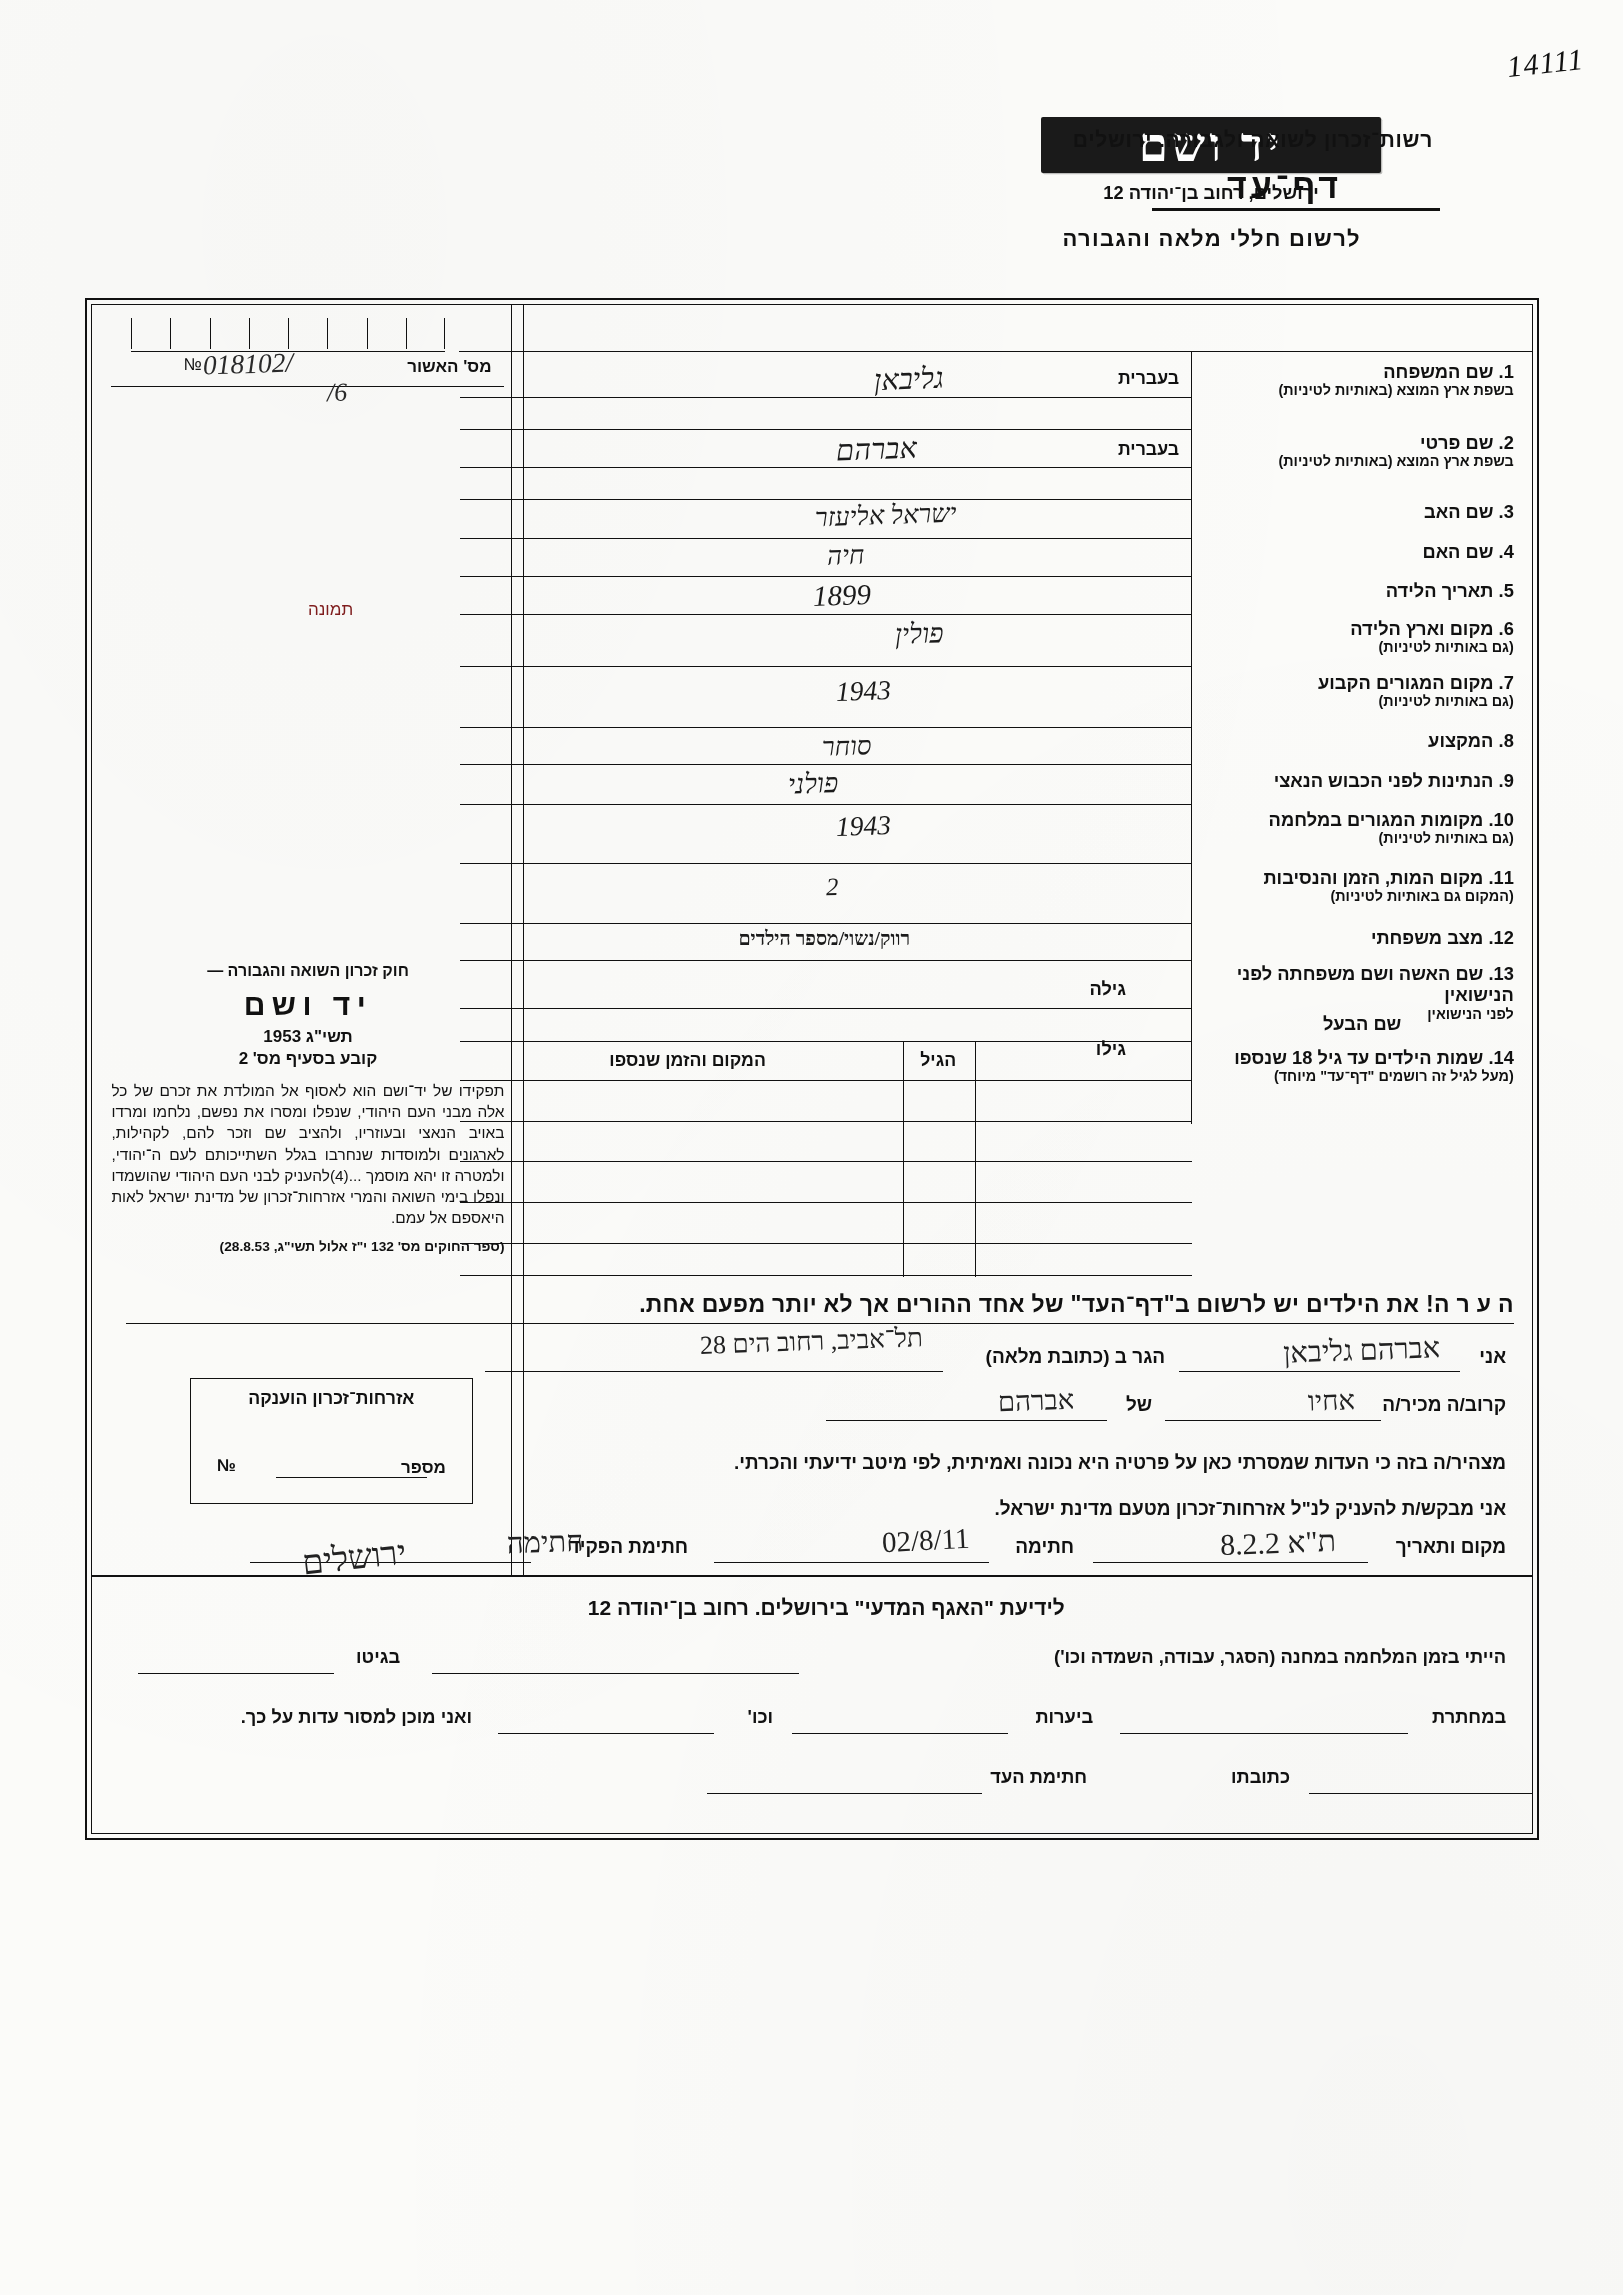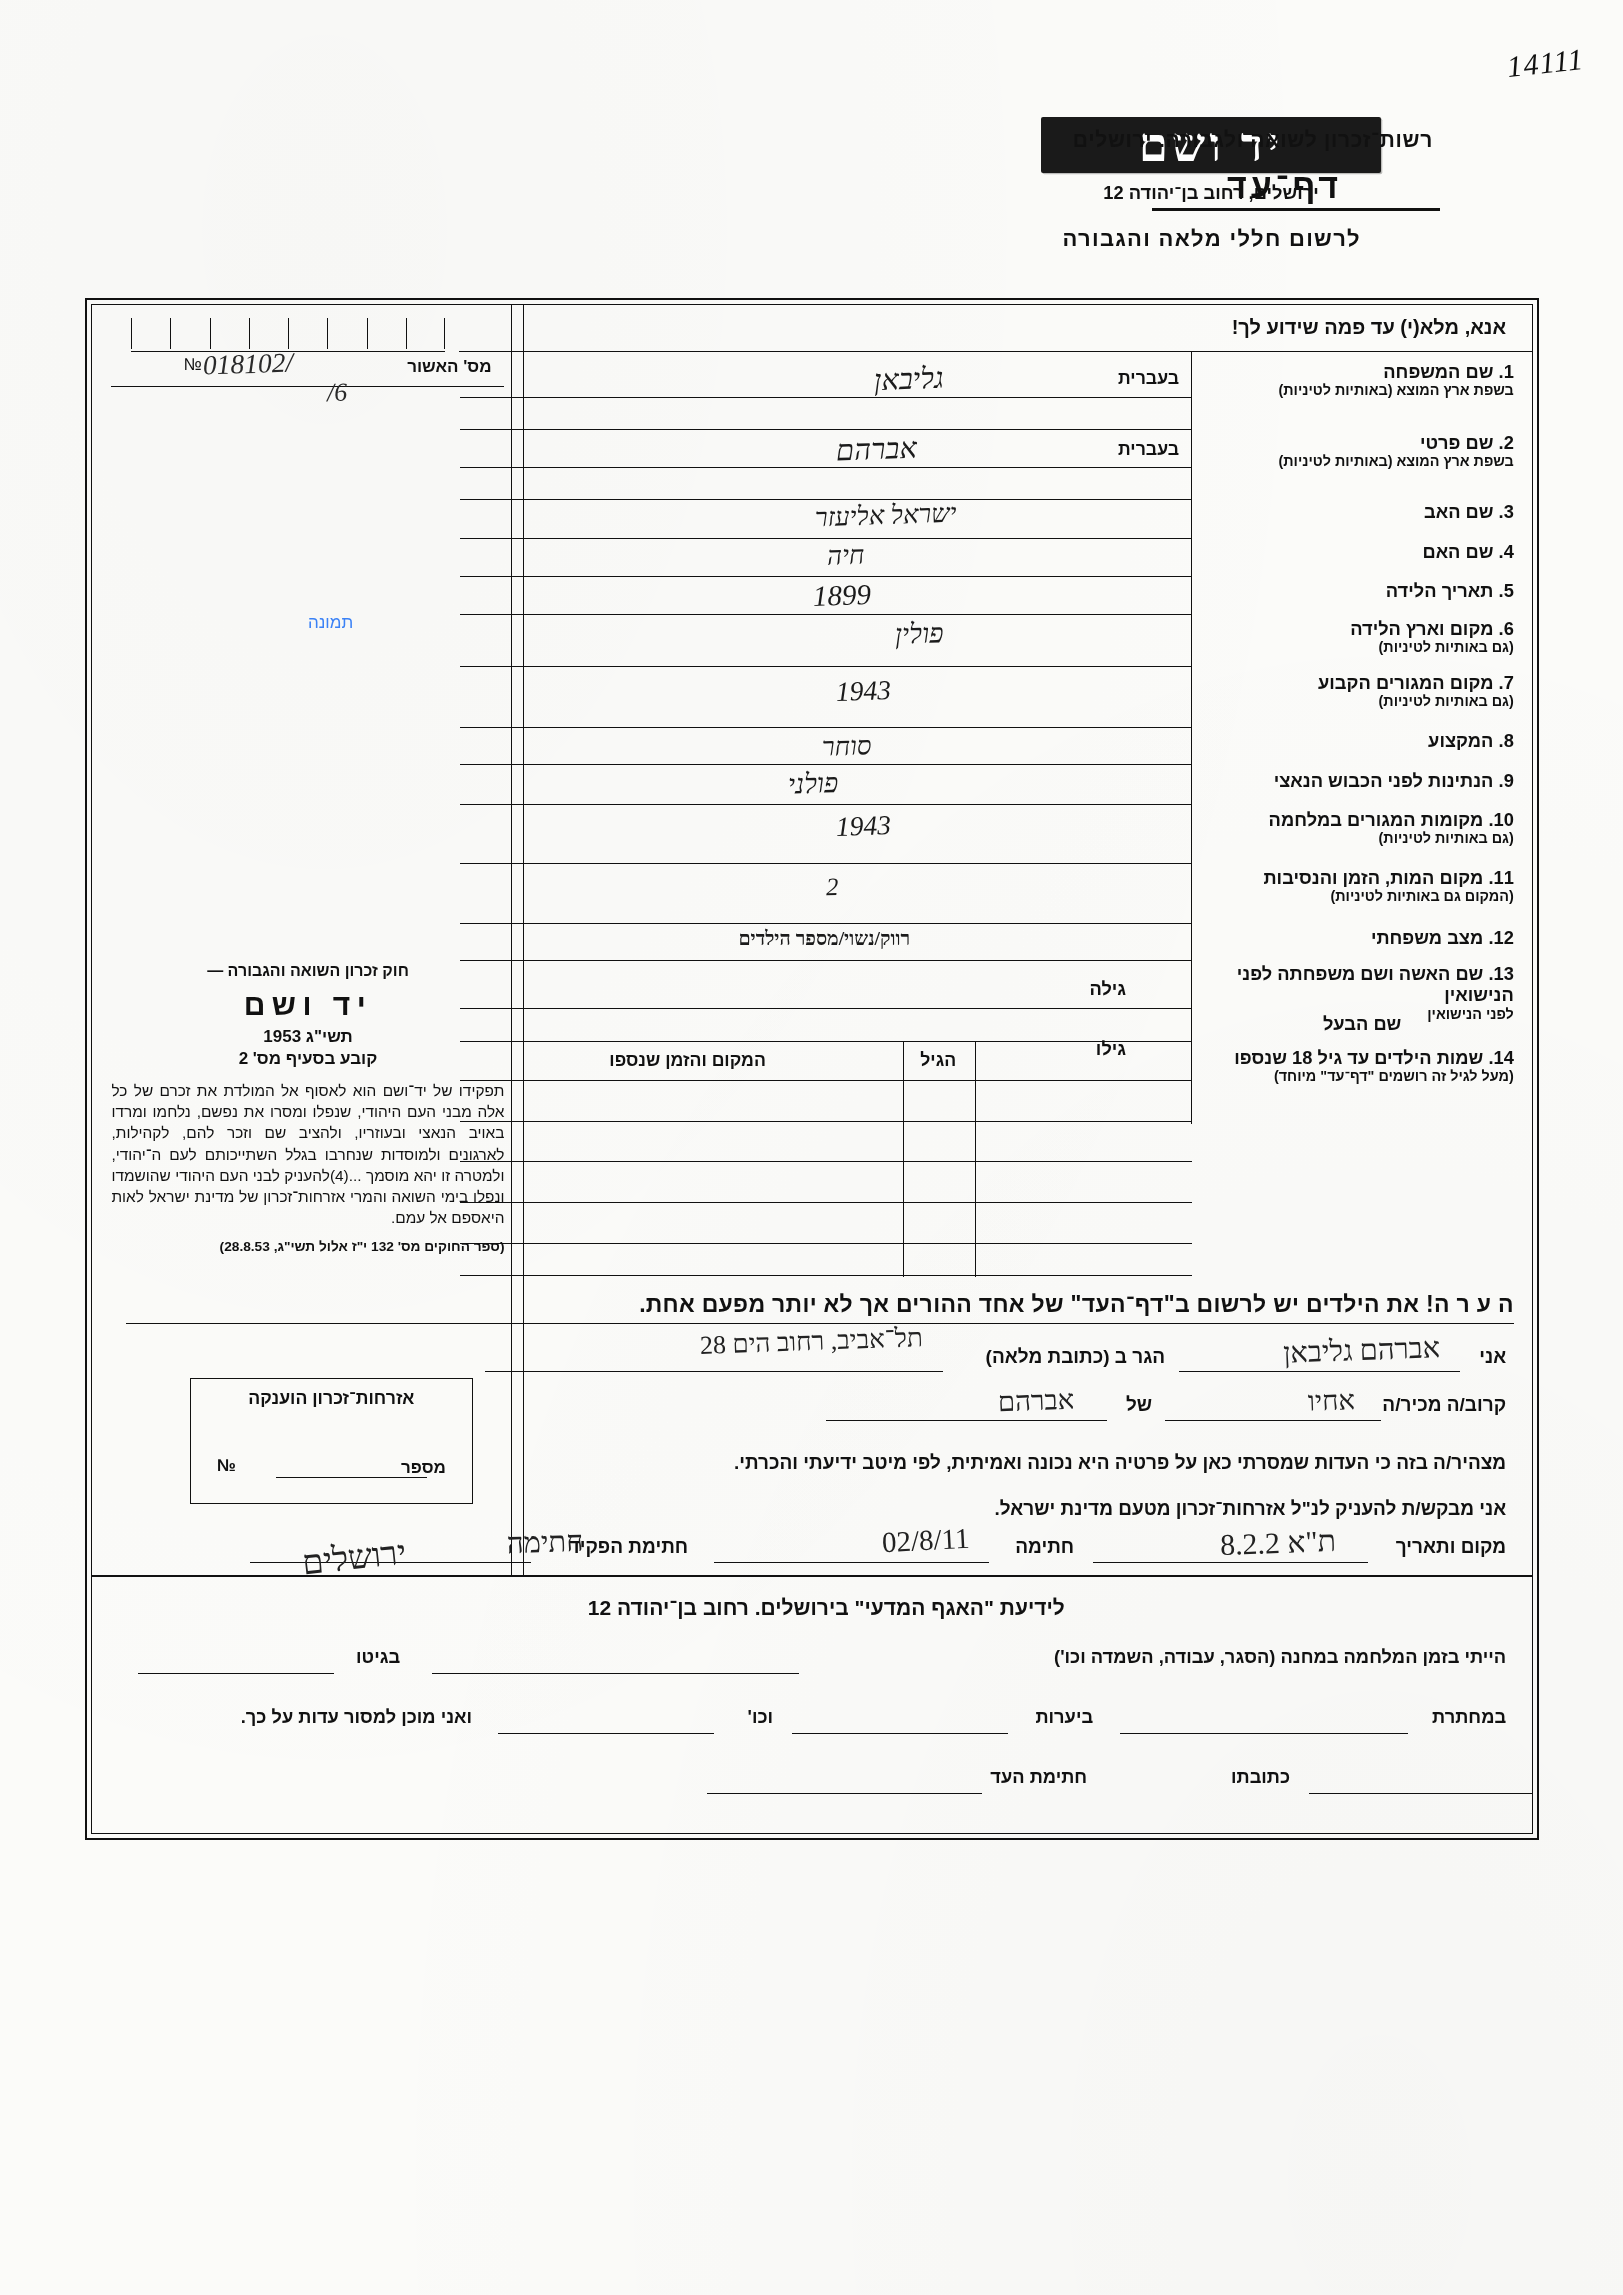--- a/index.html
+++ b/index.html
@@ -119,21 +119,21 @@
   }
   #approval-value2{
     position:absolute;left:216px;top:64px;font-size:26px;
   }
   #approval-mark{
     position:absolute;left:72px;top:41px;font-size:17px;
   }
 
   
   #photo-label{
-    position:absolute;left:216px;top:295px;font-size:17px;direction:rtl;color:#3b82f6;margin-top:13px;
+    position:absolute;left:216px;top:295px;font-size:17px;direction:rtl;color:#7f1d1d;
   }
 
   
   #law-block{
     position:absolute;left:19.6px;top:655px;width:393px;direction:rtl;text-align:right;
     font-size:15.7px;line-height:1.32;color:#111;
   }
   #law-head{font-size:16px;font-weight:bold;text-align:center;margin-bottom:3.9px;}
   #law-logo{font-size:30px;font-weight:bold;text-align:center;letter-spacing:6.5px;margin:1.3px 0 1.3px;}
   #law-year{font-size:17px;font-weight:bold;text-align:center;}
@@ -211,21 +211,20 @@
     <div id="logo-address">ירושלים, רחוב בן־יהודה 12</div>
   </div>
   <div id="org-title" class="rtl">רשות־זכרון לשואה ולגבורה. ירושלים</div>
   <div id="form-title" class="rtl">דף־עד</div>
   <div id="form-title-underline"></div>
   <div id="form-subtitle" class="rtl">לרשום חללי מלאה והגבורה</div>
 
   <div id="main-frame">
     <div id="inner-frame">
 
-      <div id="prompt-row" class="rtl">אנא, מלא(י) עד פמה שידוע לך!</div>
       <div id="prompt-sep"></div>
 
       <div id="col-sep"></div>
       <div id="col-sep2"></div>
 
       <div id="approval-box">
         <div class="tick-row">
           <div class="tick" style="left:0"></div>
           <div class="tick" style="left:39px"></div>
           <div class="tick" style="left:79px"></div>

